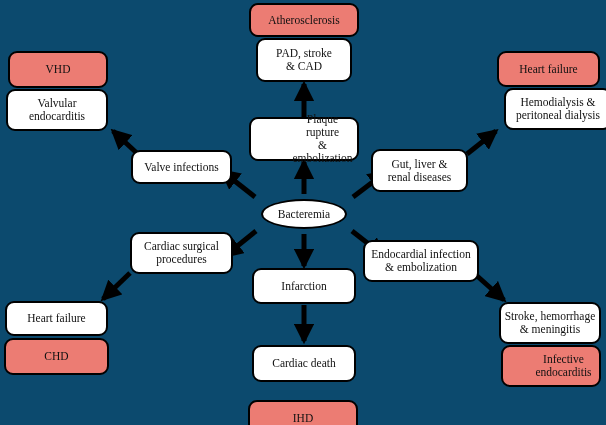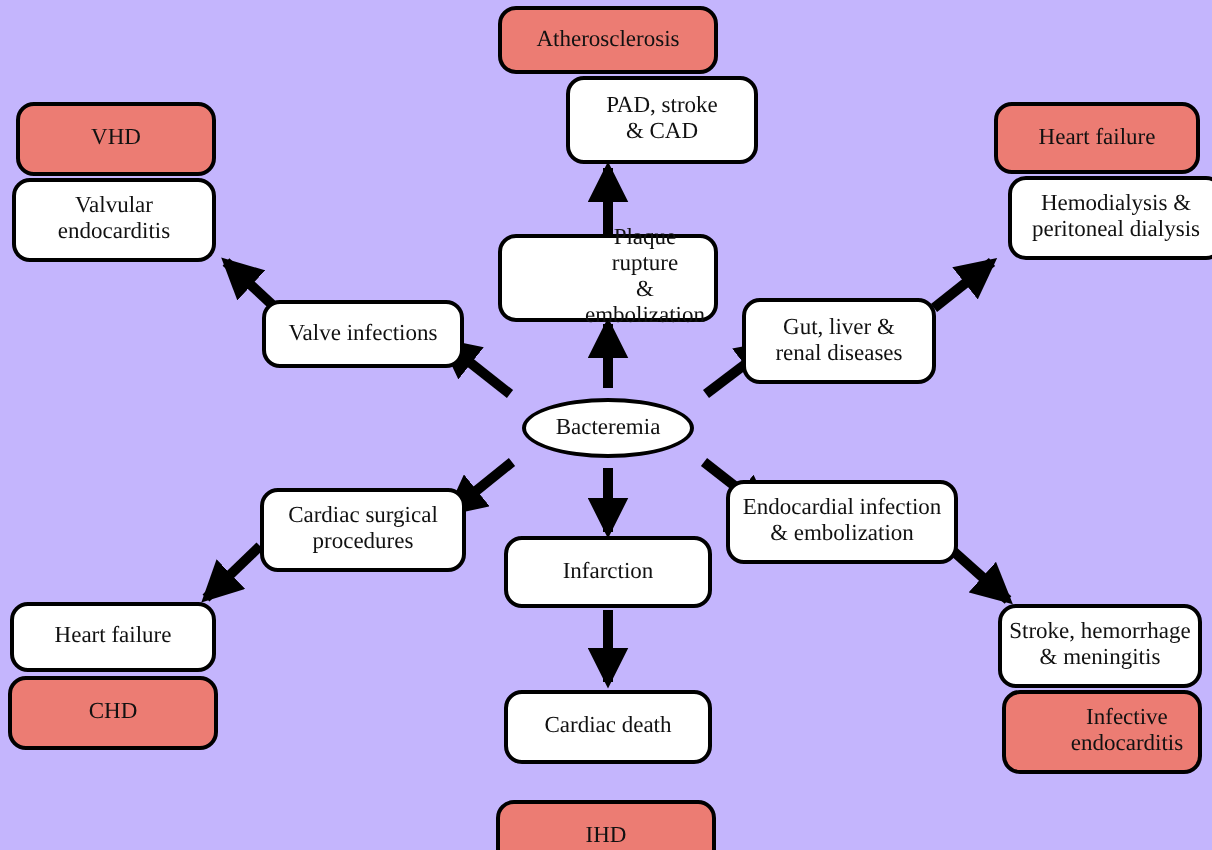--- a/index.html
+++ b/index.html
@@ -1,19 +1,19 @@
 <!DOCTYPE html>
 <html><head>
 <meta charset="utf-8">
 <style>
   html,body{margin:0;padding:0;background:#ffffff;}
   #stage{
     position:relative;
     width:606px;height:425px;
-    background:#c4b5fd;
+    background:#0c4a6e;
     overflow:hidden;
     font-family:"Liberation Serif", serif;
   }
   .node{
     position:absolute;
     box-sizing:border-box;
     border:2px solid #000000;
     background:#ffffff;
     display:flex;
     align-items:center;
@@ -53,21 +53,21 @@
       <line x1="467" y1="154" x2="496" y2="131"></line>
       <line x1="130" y1="273" x2="103" y2="299"></line>
       <line x1="476" y1="275" x2="504" y2="300"></line>
       <line x1="304" y1="305" x2="304" y2="341"></line>
     </g>
   </svg>
 
   <div class="node rounded filled" style="left:249px;top:3px;width:110px;height:34px;">
     <span class="lbl">Atherosclerosis</span>
   </div>
-  <div class="node rounded" style="left:256px;top:38px;width:96px;height:44px;margin-left:27px;">
+  <div class="node rounded" style="left:256px;top:38px;width:96px;height:44px;">
     <span class="lbl">PAD, stroke
 &amp; CAD</span>
   </div>
 
   <div class="node rounded filled" style="left:8px;top:51px;width:100px;height:37px;">
     <span class="lbl">VHD</span>
   </div>
   <div class="node rounded" style="left:6px;top:89px;width:102px;height:42px;">
     <span class="lbl">Valvular
 endocarditis</span>
@@ -90,21 +90,21 @@
   </div>
   <div class="node rounded" style="left:371px;top:149px;width:97px;height:43px;">
     <span class="lbl">Gut, liver &amp;
 renal diseases</span>
   </div>
 
   <div class="node ellipse" style="left:261px;top:199px;width:86px;height:30px;">
     <span class="lbl">Bacteremia</span>
   </div>
 
-  <div class="node rounded" style="left:130px;top:244px;width:103px;height:42px;">
+  <div class="node rounded" style="left:130px;top:232px;width:103px;height:42px;">
     <span class="lbl">Cardiac surgical
 procedures</span>
   </div>
   <div class="node rounded" style="left:363px;top:240px;width:116px;height:42px;">
     <span class="lbl">Endocardial infection
 &amp; embolization</span>
   </div>
   <div class="node rounded" style="left:252px;top:268px;width:104px;height:36px;">
     <span class="lbl">Infarction</span>
   </div>

